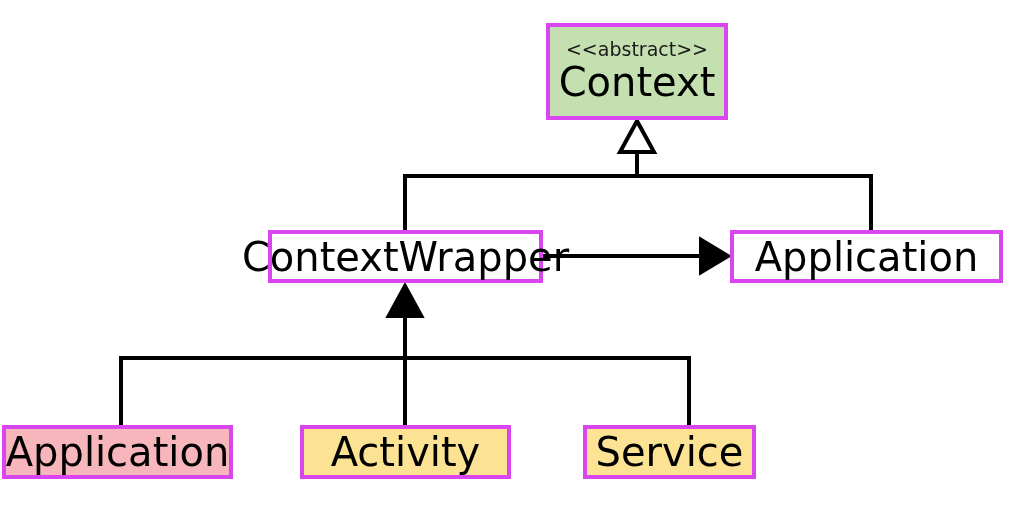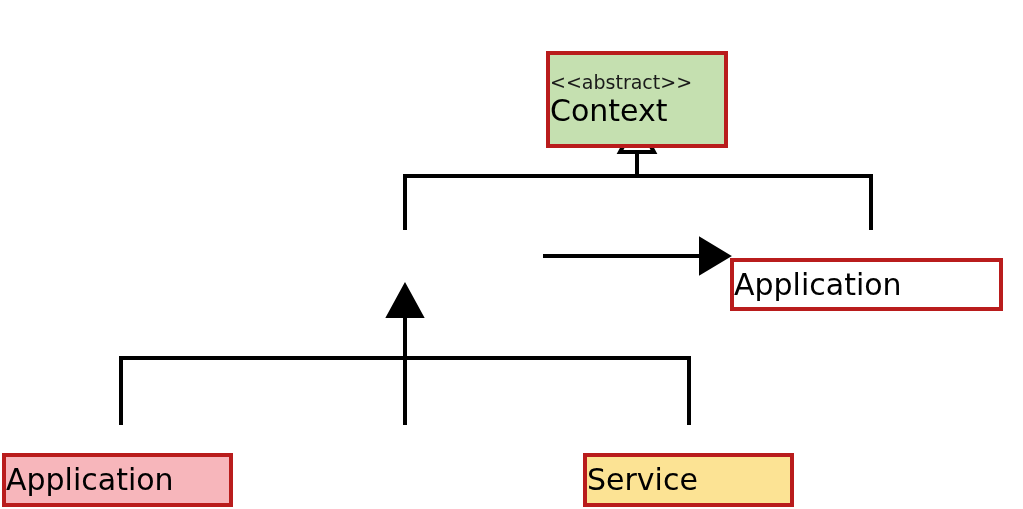--- a/index.html
+++ b/index.html
@@ -21,37 +21,36 @@
   #diagram-svg {
     position: absolute;
     top: 0;
     left: 0;
     width: 1023px;
     height: 509px;
   }
   .uml-node {
     position: absolute;
     box-sizing: border-box;
-    border: 4px solid #b91c1c;
+    border: 4px solid #d946ef;
     display: flex;
     flex-direction: column;
-    align-items: flex-start;
+    align-items: center;
     justify-content: center;
     background: #ffffff;
     line-height: 1.05;
-    margin-top: 28px;
   }
   .node-stereotype {
     font-size: 19px;
     color: #1a1a1a;
     letter-spacing: 0px;
     margin-bottom: 2px;
   }
   .node-name {
-    font-size: 30px;
+    font-size: 40px;
     color: #000000;
     white-space: nowrap;
   }
   
   #node-context {
     left: 546px;  top: 23px;
     width: 182px; height: 97px;
   }
   #node-contextwrapper {
     left: 268px;  top: 230px;
@@ -64,21 +63,21 @@
   #node-application {
     left: 2px;   top: 425px;
     width: 231px; height: 54px;
   }
   #node-activity {
     left: 300px;  top: 425px;
     width: 211px; height: 54px;
   }
   #node-service {
     left: 583px;  top: 425px;
-    width: 211px; height: 54px;
+    width: 173px; height: 54px;
   }
 </style>
 </head>
 <body>
 
 <div id="diagram-canvas">
 
   <svg id="diagram-svg" viewBox="0 0 1023 509">
 
     
@@ -119,27 +118,33 @@
 
     
     <line x1="689" y1="356" x2="689" y2="425" stroke="#000000" stroke-width="4"></line>
   </svg>
 
   <div class="uml-node" id="node-context" style="background:#c5e0b0;">
     <div class="node-stereotype">&lt;&lt;abstract&gt;&gt;</div>
     <div class="node-name">Context</div>
   </div>
 
+  <div class="uml-node" id="node-contextwrapper" style="background:#ffffff;">
+    <div class="node-name">ContextWrapper</div>
+  </div>
 
   <div class="uml-node" id="node-contextimpl" style="background:#ffffff;">
     <div class="node-name">Application</div>
   </div>
 
   <div class="uml-node" id="node-application" style="background:#f7b6bb;">
     <div class="node-name">Application</div>
   </div>
 
+  <div class="uml-node" id="node-activity" style="background:#fce394;">
+    <div class="node-name">Activity</div>
+  </div>
 
   <div class="uml-node" id="node-service" style="background:#fce394;">
     <div class="node-name">Service</div>
   </div>
 
 </div>
 
 </body></html>

